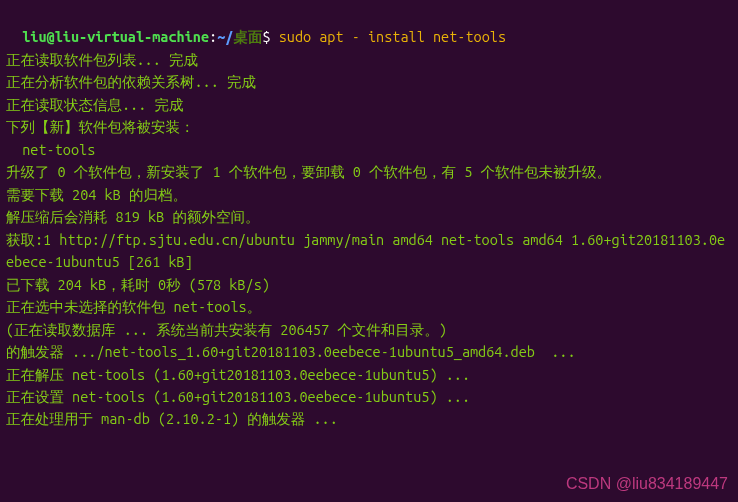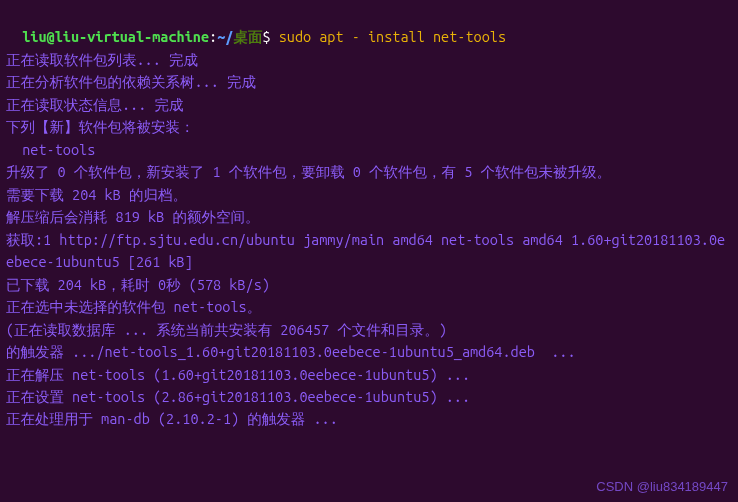--- a/index.html
+++ b/index.html
@@ -39,30 +39,30 @@
       color: #4d7c0f;
       font-weight: bold;
     }
     .dollar {
       color: #ffffff;
     }
     .cmd {
       color: #eab308;
     }
     .output-line {
-      color: #8b5cf6;
+      color: #84cc16;
       white-space: pre-wrap;
       word-break: break-all;
     }
     .watermark {
       position: absolute;
       bottom: 5px;
       right: 10px;
-      color: #8b5cf6;
-      font-size: 13px;
+      color: #ec4899;
+      font-size: 16px;
       opacity: 0.75;
       font-family: sans-serif;
     }
   </style>
 </head>
 <body>
 
 <div class="prompt-line">
   <span class="user-host">liu@liu-virtual-machine</span><span class="colon">:</span><span class="path">~/</span><span class="path-zh">桌面</span><span class="dollar">$ </span><span class="cmd">sudo apt - install net-tools</span>
 </div>
@@ -74,16 +74,16 @@
 <div class="output-line">  net-tools</div>
 <div class="output-line">升级了 0 个软件包，新安装了 1 个软件包，要卸载 0 个软件包，有 5 个软件包未被升级。</div>
 <div class="output-line">需要下载 204 kB 的归档。</div>
 <div class="output-line">解压缩后会消耗 819 kB 的额外空间。</div>
 <div class="output-line">获取:1 http://ftp.sjtu.edu.cn/ubuntu jammy/main amd64 net-tools amd64 1.60+git20181103.0eebece-1ubuntu5 [261 kB]</div>
 <div class="output-line">已下载 204 kB，耗时 0秒 (578 kB/s)</div>
 <div class="output-line">正在选中未选择的软件包 net-tools。</div>
 <div class="output-line">(正在读取数据库 ... 系统当前共安装有 206457 个文件和目录。)</div>
 <div class="output-line">的触发器 .../net-tools_1.60+git20181103.0eebece-1ubuntu5_amd64.deb  ...</div>
 <div class="output-line">正在解压 net-tools (1.60+git20181103.0eebece-1ubuntu5) ...</div>
-<div class="output-line">正在设置 net-tools (2.86+git20181103.0eebece-1ubuntu5) ...</div>
+<div class="output-line">正在设置 net-tools (1.60+git20181103.0eebece-1ubuntu5) ...</div>
 <div class="output-line">正在处理用于 man-db (2.10.2-1) 的触发器 ...</div>
 
 <div class="watermark">CSDN @liu834189447</div>
 
 </body></html>

